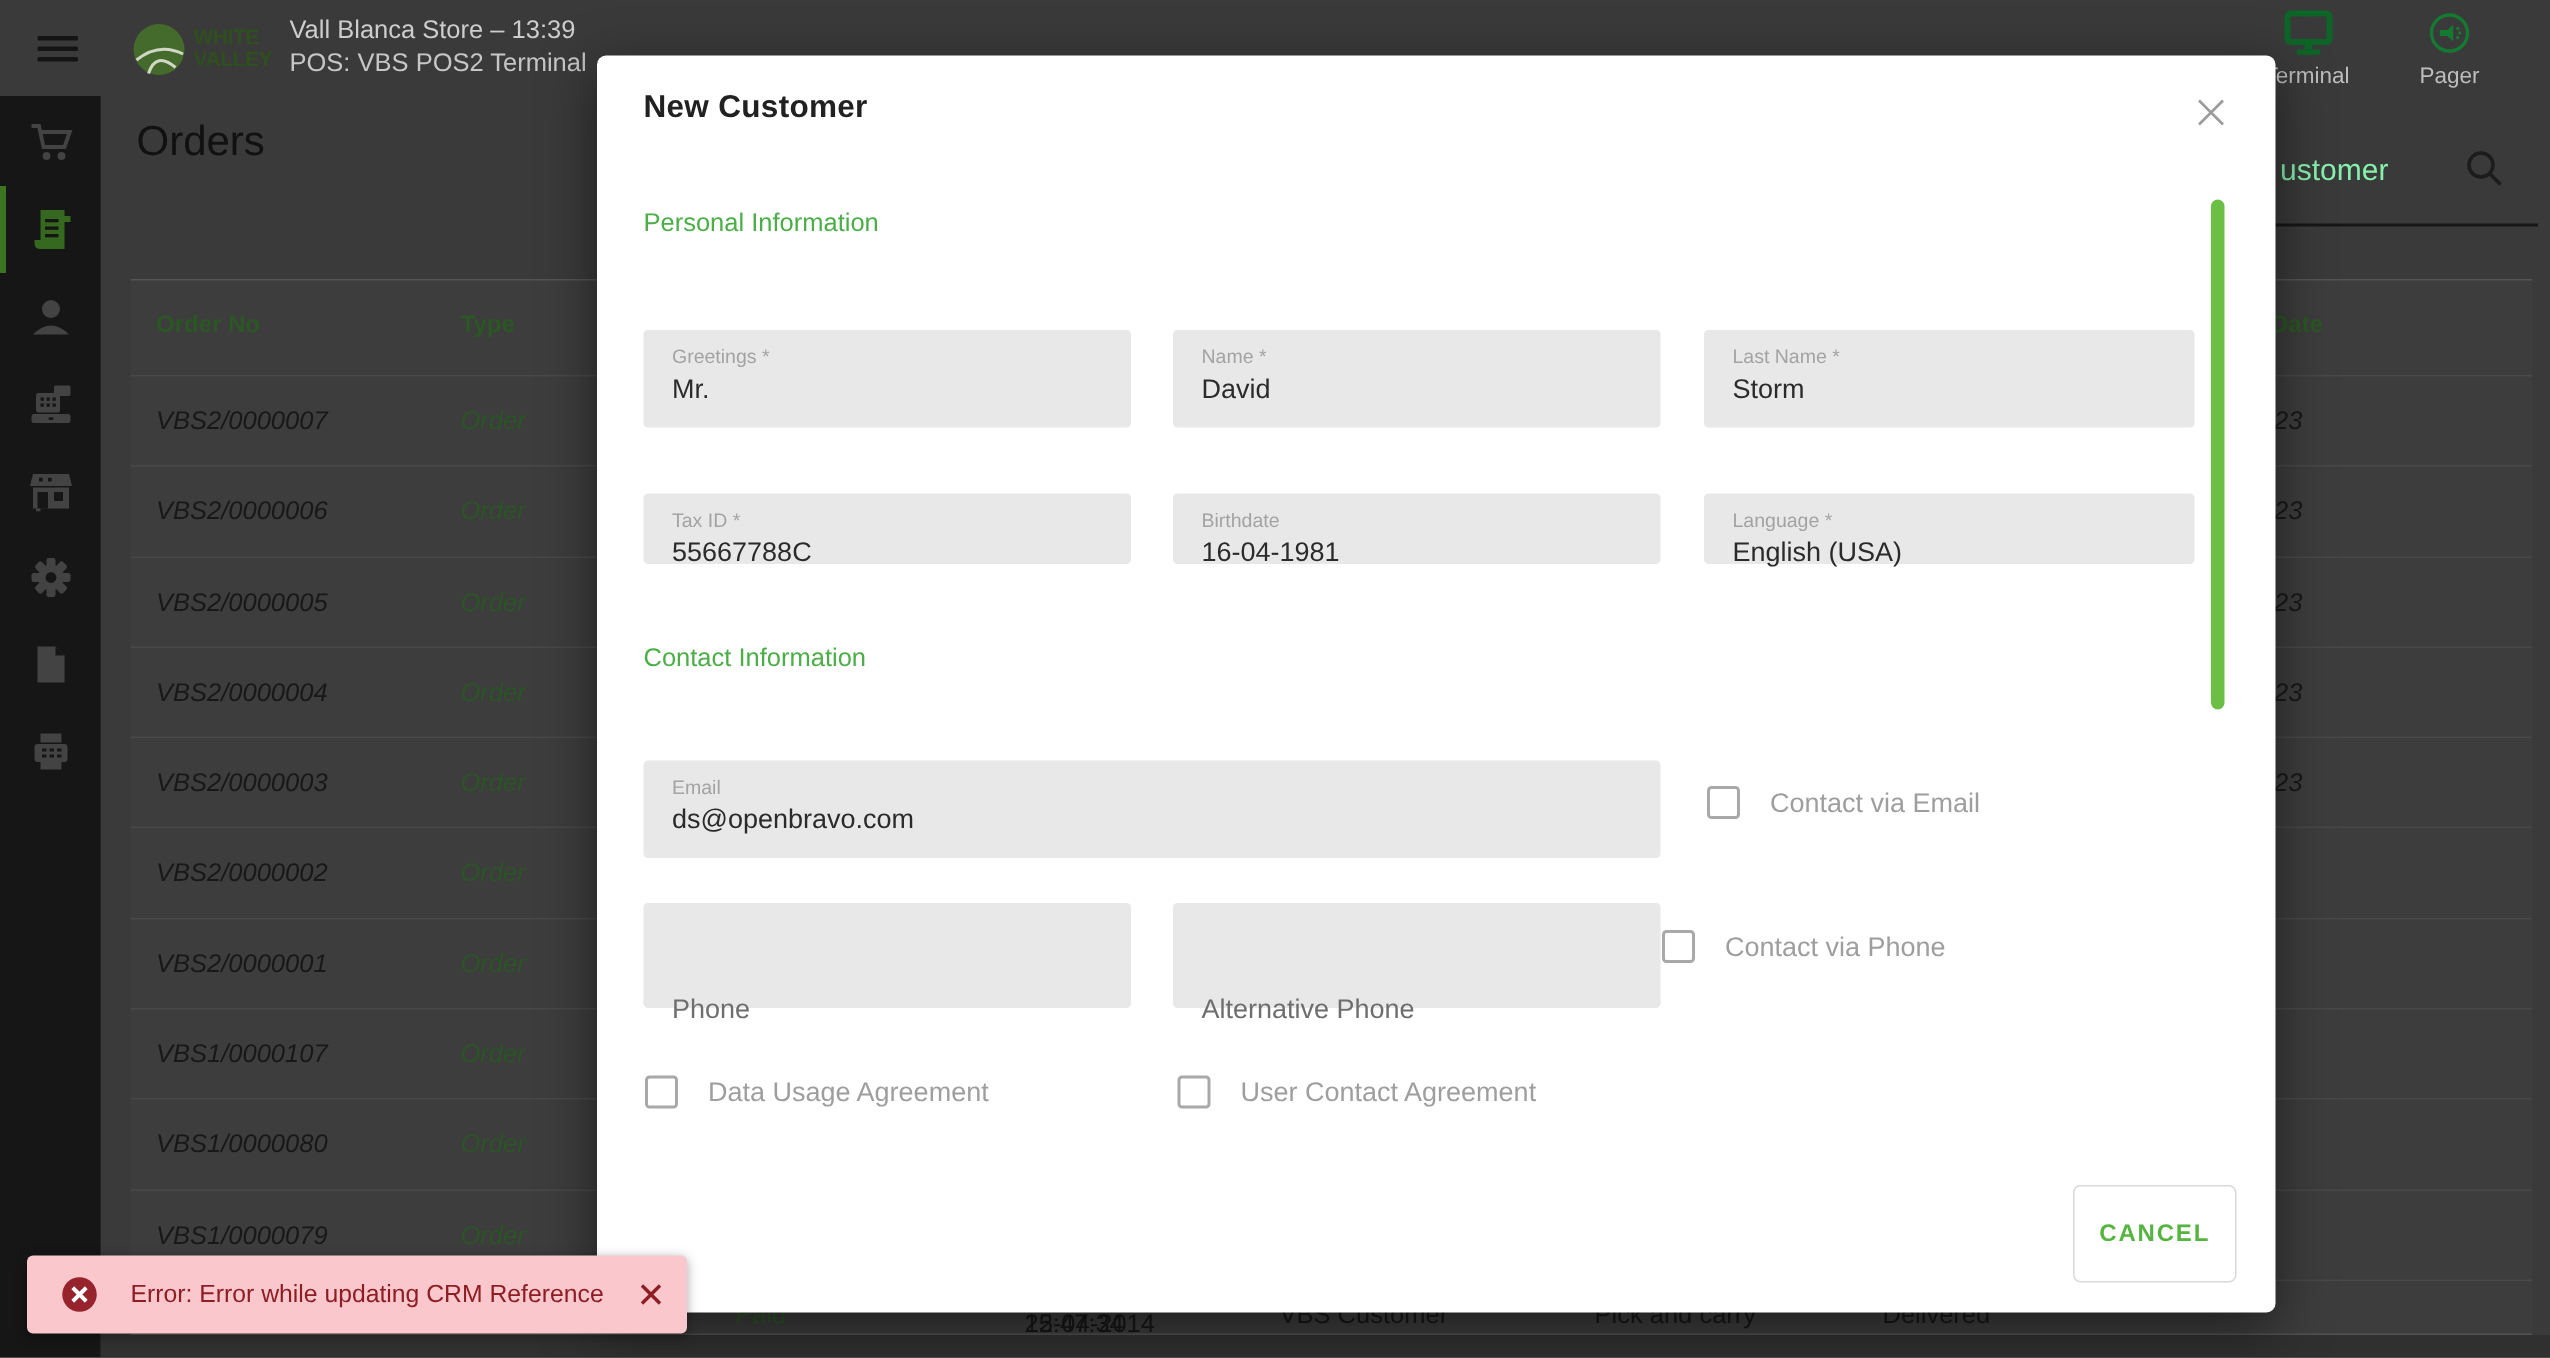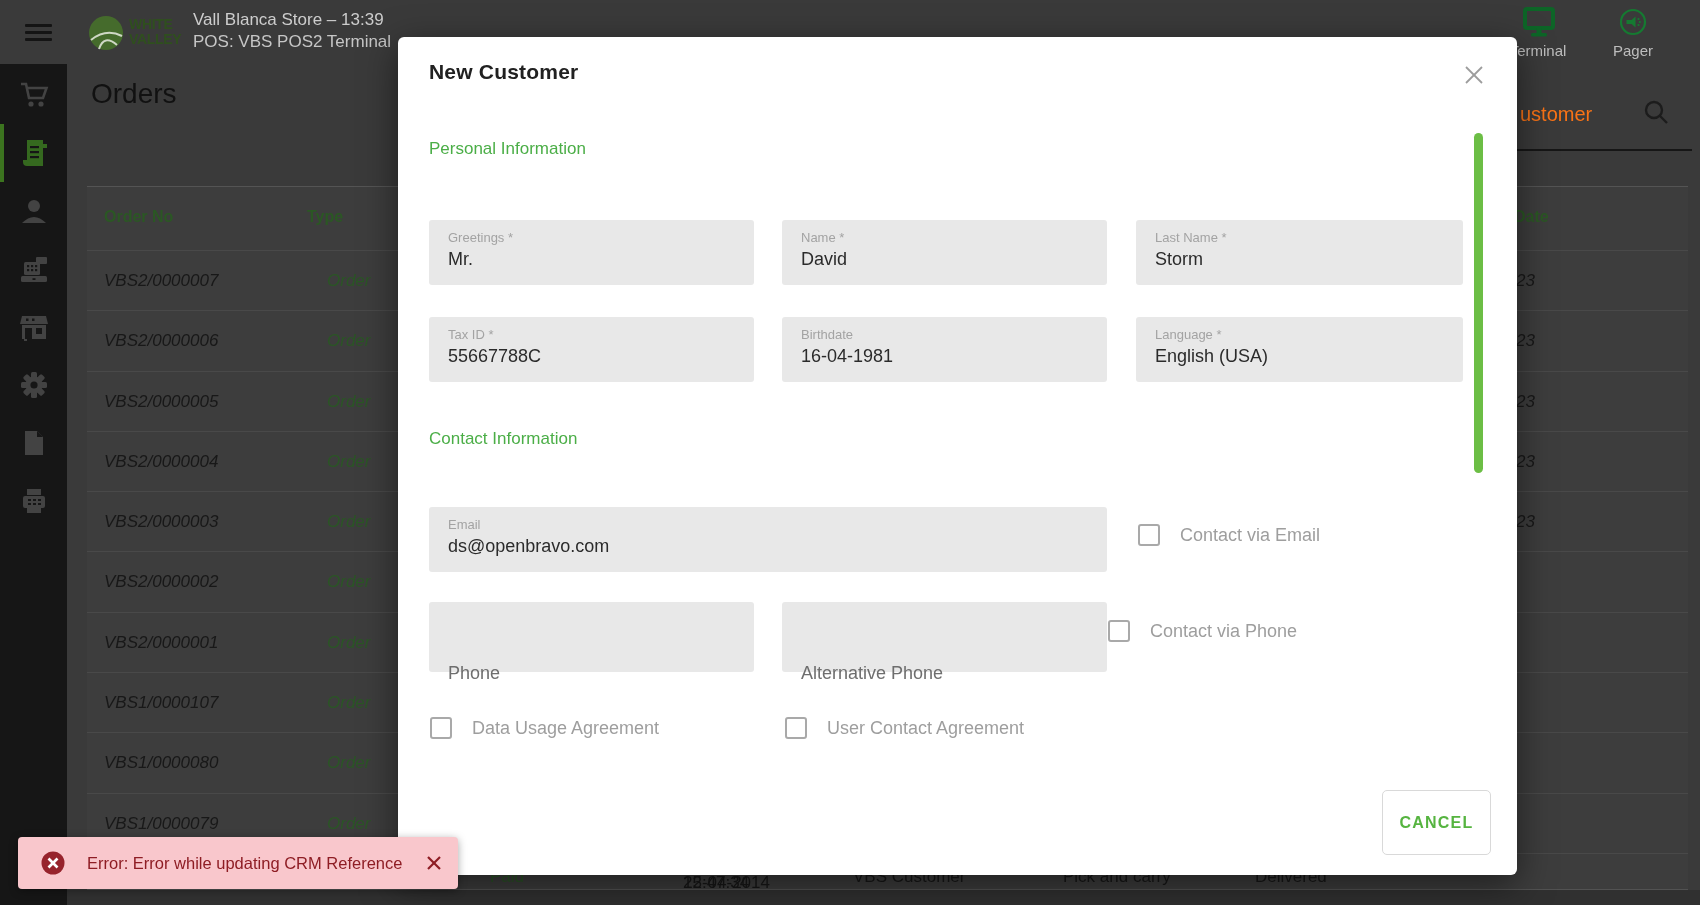--- a/index.html
+++ b/index.html
@@ -25,34 +25,34 @@
 
   
   .sidebar { position:absolute; left:0; top:64px; width:67px; height:841px; background:#161616; z-index:2; }
   .side-item { position:relative; width:67px; height:58px; display:flex; align-items:center;
                justify-content:center; cursor:pointer; }
   .side-item.active::before { content:""; position:absolute; left:0; top:0; width:4px; height:58px; background:#3c741f; }
 
   
   .content { position:absolute; left:67px; top:64px; width:1633px; height:841px; background:#3a3a3a; z-index:1; }
   .page-title { position:absolute; left:24px; top:14px; font-size:28px; font-weight:500; color:#111; }
-  .search-text { position:absolute; left:1453px; top:39px; font-size:20px; color:#f97316; }
+  .search-text { position:absolute; left:1453px; top:39px; font-size:20px; color:#86efac; }
   .search-line { position:absolute; left:1333px; top:85px; width:292px; height:2px; background:#161616; }
   .search-ico { position:absolute; left:1576px; top:35px; }
 
   .card { position:absolute; left:20px; top:122px; width:1601px; height:704px; background:#3d3d3d;
           border-top:1px solid #545454; border-bottom:1px solid #525252; overflow:hidden; }
   .thead { position:relative; height:63px; }
   .thead span, .trow span, .prow span { position:absolute; white-space:nowrap; }
   .thead span { top:21px; font-size:16px; font-weight:bold; color:#2b5724; }
   .h1 { left:17px; } .h2 { left:220px; } .h3 { left:1427px; }
   .trow { position:relative; height:60.3px; border-top:1px solid #494949; cursor:pointer; }
   .trow span { top:20px; font-size:17px;font-style:italic; }
   .trow .c1 { left:17px; color:#181818; }
-  .trow .c2 { left:220px; color:#2b5526;margin-left:20px; }
+  .trow .c2 { left:220px; color:#2b5526; }
   .trow .c3 { left:1429px; color:#181818; }
   .prow { position:relative; height:52px; border-top:1px solid #494949; cursor:pointer; }
   .prow span { top:13px; font-size:17px; color:#171717; }
   .prow .p-status { left:403px; color:#2b5526; }
   .prow .p-date  { left:596px; top:5px; line-height:21px; }
   .prow .p-cust  { left:766px; }
   .prow .p-mode  { left:976px; }
   .prow .p-dstat { left:1168px; }
   .bottom-strip { position:absolute; left:0px; top:826px; width:1633px; height:15px; background:#303030; }
 
@@ -63,21 +63,21 @@
                  color:#212121; letter-spacing:0.2px; }
   .modal-close { position:absolute; left:1065px; top:27px; width:22px; height:22px; cursor:pointer; }
   .sec-label { position:absolute; left:31px; font-size:17px; color:#4bae47;text-align:right; }
   .sec-personal { top:102px; }
   .sec-contact  { top:392px; }
   .fbox { position:absolute; background:#e8e8e8; border-radius:3px; cursor:text; }
   .fbox .flabel { position:absolute; left:19px; top:10px; font-size:13px; color:#a3a3a3; white-space:nowrap; }
   .fbox .fvalue { position:absolute; left:19px; top:29px; font-size:18px; color:#2b2b2b; white-space:nowrap; }
   .fbox .fplaceholder { position:absolute; left:19px; top:50%; transform:translateY(-50%);
                         font-size:18px; color:#6e6e6e; white-space:nowrap;margin-top:36px; }
-  .r1 { top:183px; height:65px; } .r2 { top:280px; height:65px;text-align:center; }
+  .r1 { top:183px; height:65px; } .r2 { top:292px; height:47px;text-align:center; }
   .colA { left:31px; width:325px; } .colB { left:384px; width:325px; } .colC { left:738px; width:327px; }
   .email-box { left:31px; top:470px; width:678px; height:65px; }
   .phone-row { top:565px; height:70px; }
   .cbx-row { position:absolute; display:flex; align-items:center; cursor:pointer; }
   .cbx { width:22px; height:22px; border:2.5px solid #a9a9a9; border-radius:3px; background:#fff; flex:none; }
   .cbx-label { margin-left:20px; font-size:18px; color:#9e9e9e; white-space:nowrap; }
   .cbx-email { left:740px; top:487px;justify-content:center; }
   .cbx-phone { left:710px; top:583px; }
   .cbx-data  { left:32px;  top:680px; }
   .cbx-user  { left:387px; top:680px; }

